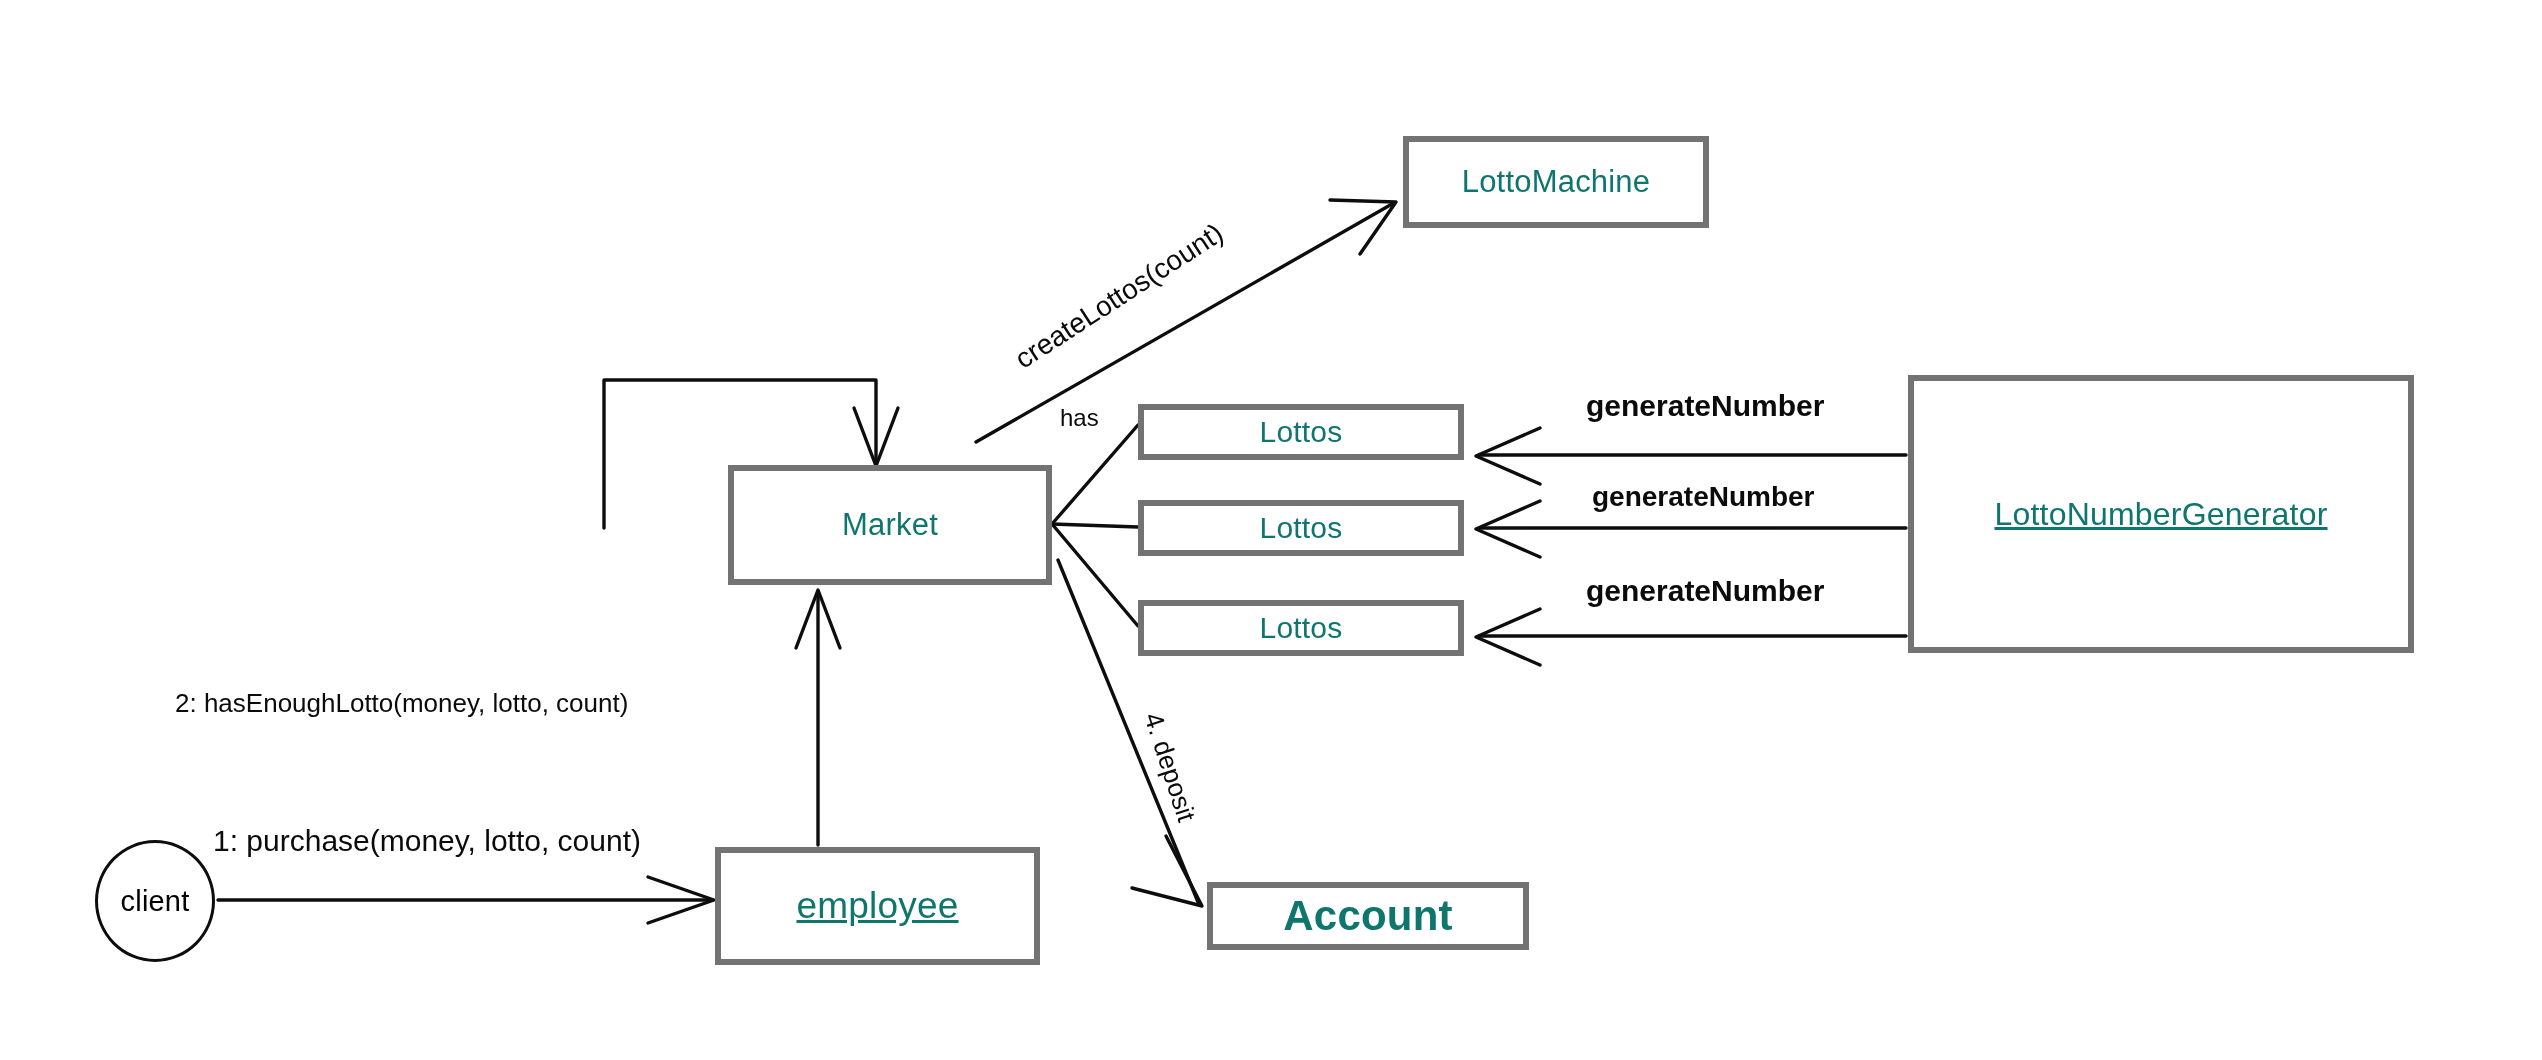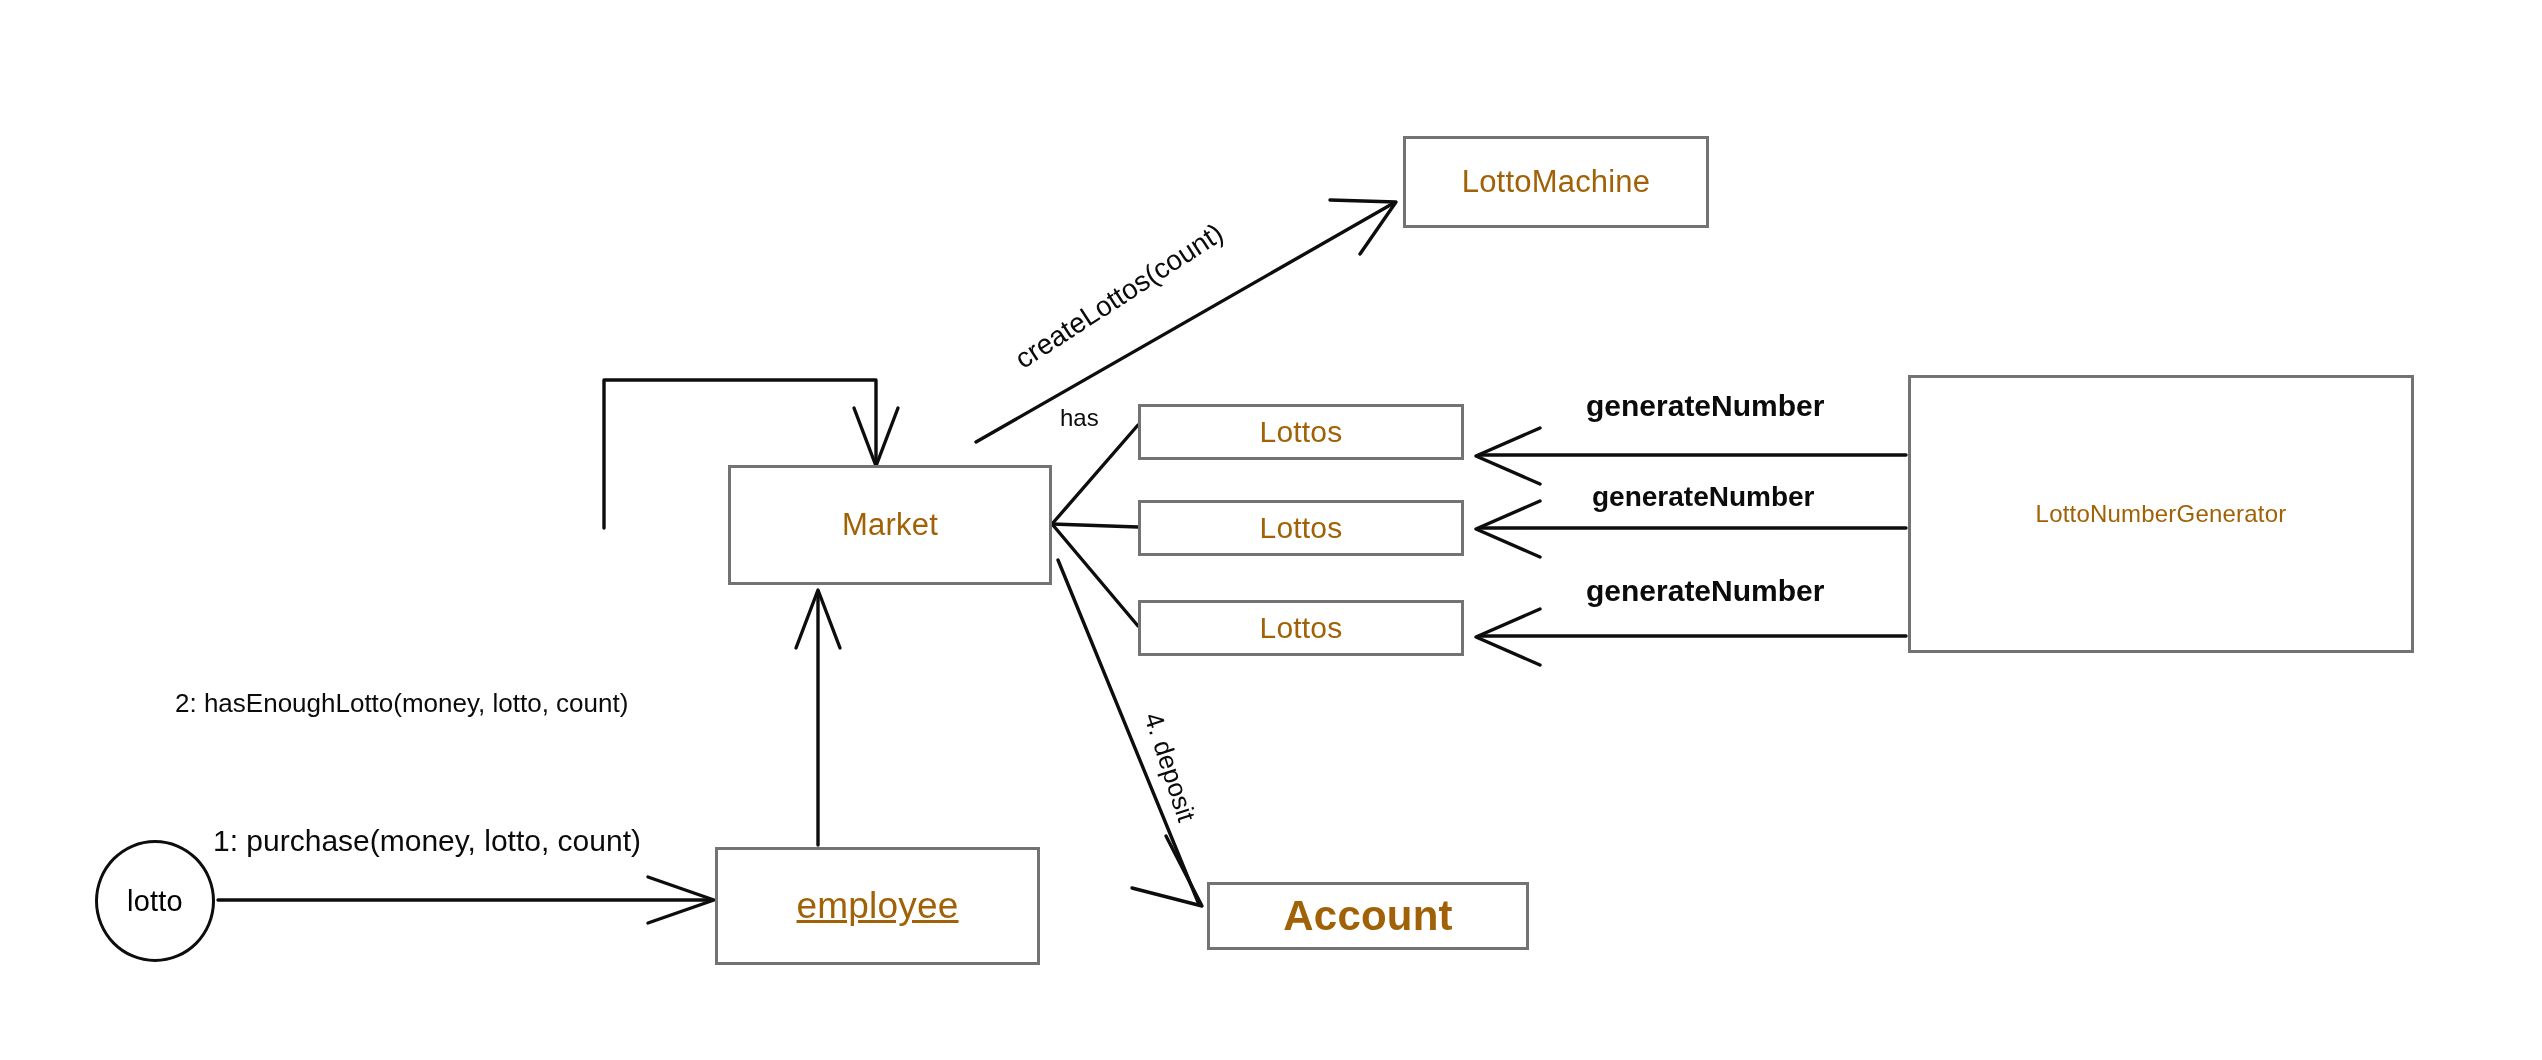--- a/index.html
+++ b/index.html
@@ -19,26 +19,26 @@
   #diagram-svg {
     position: absolute;
     top: 0;
     left: 0;
     width: 2542px;
     height: 1060px;
   }
   .node-box {
     position: absolute;
     box-sizing: border-box;
-    border: 3px solid #737373;
+    border: 6px solid #737373;
     background: #ffffff;
     display: flex;
     align-items: center;
     justify-content: center;
-    color: #a16207;
+    color: #0f766e;
   }
   .node-label {
     font-family: "Liberation Sans", sans-serif;
     font-weight: 400;
     white-space: nowrap;
     letter-spacing: 0.2px;
   }
   .actor-ellipse {
     position: absolute;
     box-sizing: border-box;
@@ -141,33 +141,33 @@
 
   <div class="node-box" style="left:1138px; top:500px; width:326px; height:56px;">
     <span class="node-label" style="font-size:30px;">Lottos</span>
   </div>
 
   <div class="node-box" style="left:1138px; top:600px; width:326px; height:56px;">
     <span class="node-label" style="font-size:30px;">Lottos</span>
   </div>
 
   <div class="node-box" style="left:1908px; top:375px; width:506px; height:278px;">
-    <span class="node-label" style="font-size:24px;">LottoNumberGenerator</span>
+    <span class="node-label" style="font-size:32px;text-decoration:underline;">LottoNumberGenerator</span>
   </div>
 
   <div class="node-box" style="left:715px; top:847px; width:325px; height:118px;">
     <span class="node-label" style="font-size:37px;text-decoration:underline;">employee</span>
   </div>
 
   <div class="node-box" style="left:1207px; top:882px; width:322px; height:68px;">
     <span class="node-label" style="font-size:42px;font-weight:bold;">Account</span>
   </div>
 
   <div class="actor-ellipse" style="left:95px; top:840px; width:120px; height:122px;">
-    <span class="node-label" style="font-size:29px;">lotto</span>
+    <span class="node-label" style="font-size:29px;">client</span>
   </div>
 
   <div class="edge-label" style="left:213px; top:825px; font-size:30px;">1: purchase(money, lotto, count)</div>
 
   <div class="edge-label" style="left:175px; top:690px; font-size:26px;">2: hasEnoughLotto(money, lotto, count)</div>
 
 
   <div class="edge-label rot-deposit" style="left:1152px; top:700px; font-size:26px;">4. deposit</div>
 
   <div class="edge-label rot-createlottos" style="left:1018px; top:347px; font-size:28px;">createLottos(count)</div>

